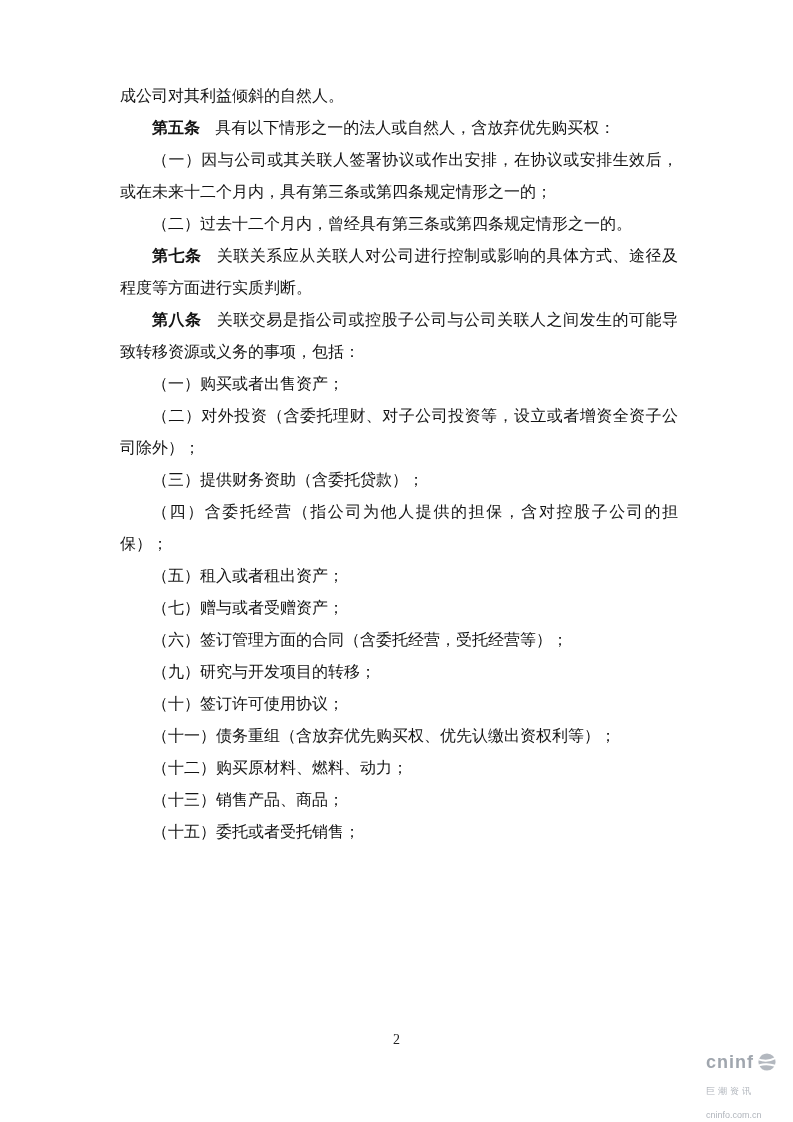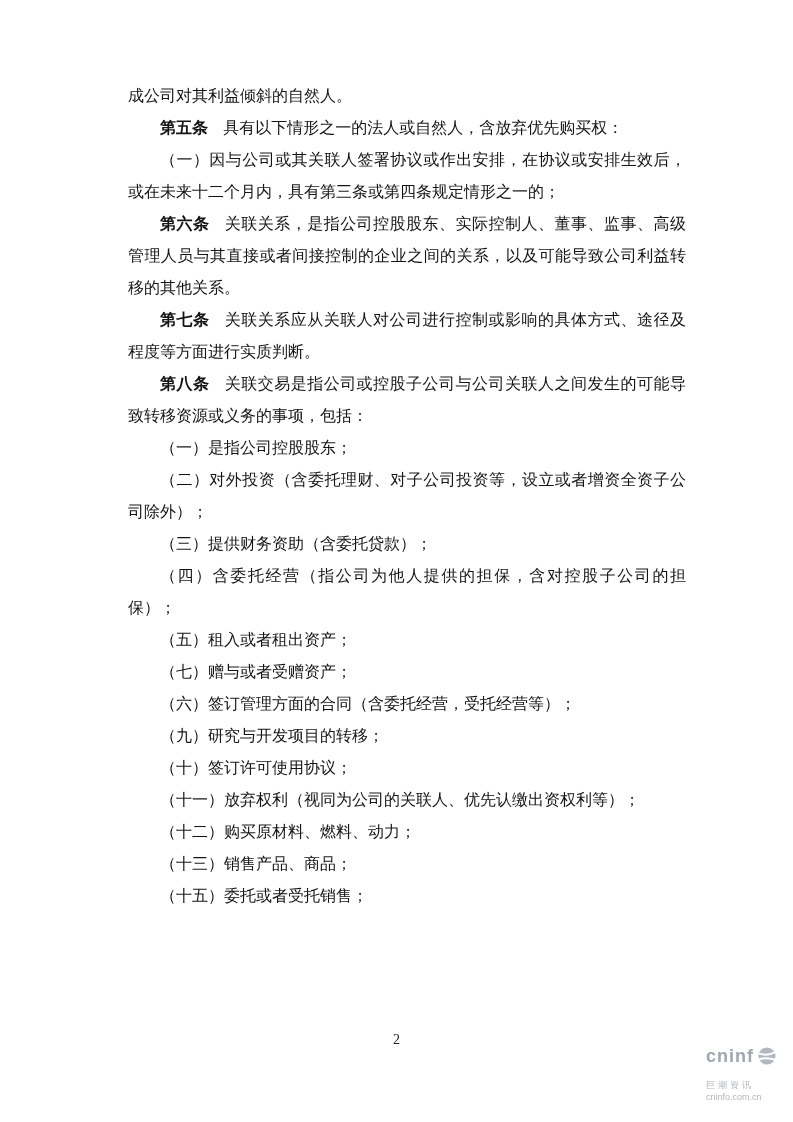--- a/index.html
+++ b/index.html
@@ -10,21 +10,21 @@
   body {
     width: 793px;
     height: 1122px;
     position: relative;
     overflow: hidden;
     font-family: "Liberation Serif", "DejaVu Serif", serif;
     color: #141414;
   }
   .content {
     position: absolute;
-    left: 128px;
+    left: 120px;
     top: 80px;
     width: 558px;
     font-size: 16px;
     line-height: 32px;
     text-align: justify;
   }
   p.para {
     margin: 0;
     padding: 0;
     text-indent: 2em;
@@ -41,21 +41,21 @@
     left: 0;
     right: 0;
     top: 1032px;
     text-align: center;
     font-size: 14px;
     color: #222222;
   }
   .watermark {
     position: absolute;
     right: 16px;
-    bottom: 20px;
+    bottom: 2px;
     text-align: left;
     color: #a6abb3;
     font-family: "Liberation Sans", "DejaVu Sans", sans-serif;
     line-height: 1.15;
   }
   .brand-row {
     display: flex;
     align-items: center;
     gap: 3px;
   }
@@ -70,62 +70,62 @@
   }
   .wm-name {
     font-size: 9px;
     letter-spacing: 3px;
     color: #b0b5bc;
     margin-top: 14px;
   }
   .wm-url {
     font-size: 9px;
     color: #b0b5bc;
-    margin-top: 1px;
+    margin-top: 13px;
   }
 </style>
 </head>
 <body>
 
 <div class="content">
 
   <p class="para no-indent"><span>成公司对其利益倾斜的自然人。</span></p>
 
   <p class="para"><b class="term">第五条</b><span>具有以下情形之一的法人或自然人，含放弃优先购买权：</span></p>
 
   <p class="para"><span>（一）因与公司或其关联人签署协议或作出安排，在协议或安排生效后，或在未来十二个月内，具有第三条或第四条规定情形之一的；</span></p>
 
+  <p class="para"><span>（二）过去十二个月内，曾经具有第三条或第四条规定情形之一的。</span></p>
 
-  <p class="para"><b class="term">第六条</b><span>关联关系，是指公司控股股东、实际控制人、董事、监事、高级管理人员与其直接或者间接控制的企业之间的关系，以及可能导致公司利益转移的其他关系。</span></p>
 
   <p class="para"><b class="term">第七条</b><span>关联关系应从关联人对公司进行控制或影响的具体方式、途径及程度等方面进行实质判断。</span></p>
 
   <p class="para"><b class="term">第八条</b><span>关联交易是指公司或控股子公司与公司关联人之间发生的可能导致转移资源或义务的事项，包括：</span></p>
 
-  <p class="para"><span>（一）是指公司控股股东；</span></p>
+  <p class="para"><span>（一）购买或者出售资产；</span></p>
 
   <p class="para"><span>（二）对外投资（含委托理财、对子公司投资等，设立或者增资全资子公司除外）；</span></p>
 
   <p class="para"><span>（三）提供财务资助（含委托贷款）；</span></p>
 
   <p class="para"><span>（四）含委托经营（指公司为他人提供的担保，含对控股子公司的担保）；</span></p>
 
   <p class="para"><span>（五）租入或者租出资产；</span></p>
 
   <p class="para"><span>（七）赠与或者受赠资产；</span></p>
 
   <p class="para"><span>（六）签订管理方面的合同（含委托经营，受托经营等）；</span></p>
 
 
   <p class="para"><span>（九）研究与开发项目的转移；</span></p>
 
   <p class="para"><span>（十）签订许可使用协议；</span></p>
 
 
-  <p class="para"><span>（十一）放弃权利（视同为公司的关联人、优先认缴出资权利等）；</span></p>
+  <p class="para"><span>（十一）债务重组（含放弃优先购买权、优先认缴出资权利等）；</span></p>
 
   <p class="para"><span>（十二）购买原材料、燃料、动力；</span></p>
 
   <p class="para"><span>（十三）销售产品、商品；</span></p>
 
 
   <p class="para"><span>（十五）委托或者受托销售；</span></p>
 
 </div>
 

